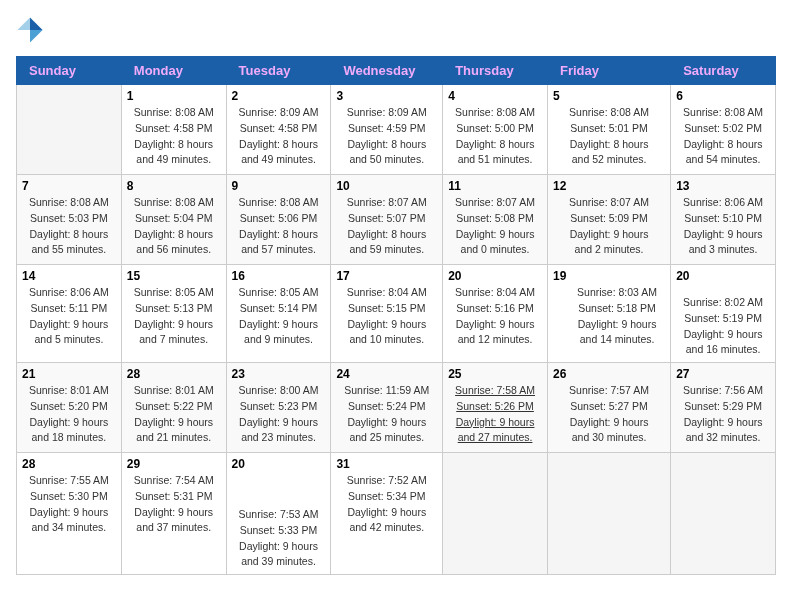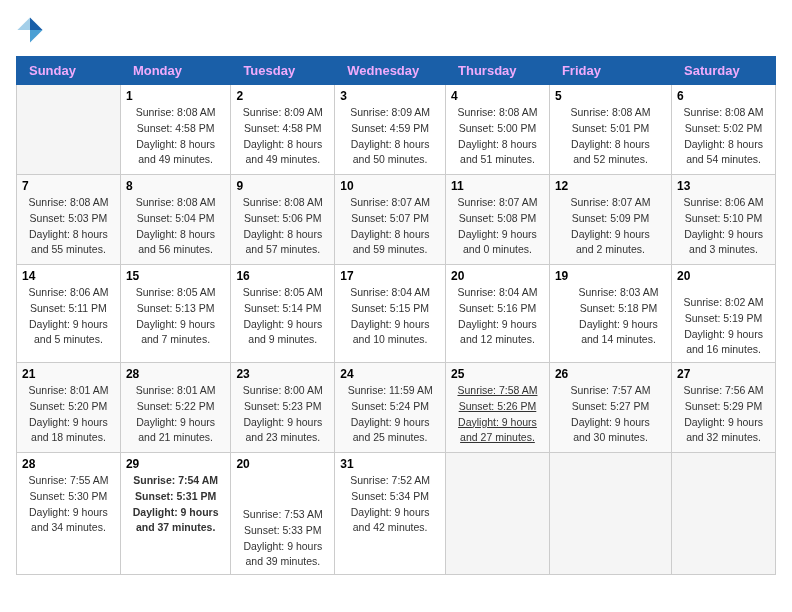--- a/index.html
+++ b/index.html
@@ -320,21 +320,21 @@
       <tr>
         <td>
           <span class="day-num">28</span>
           <div class="day-info" style="white-space: pre-line;">Sunrise: 7:55 AM
 Sunset: 5:30 PM
 Daylight: 9 hours
 and 34 minutes.</div>
         </td>
         <td>
           <span class="day-num">29</span>
-          <div class="day-info" style="white-space: pre-line; font-weight: bold;">Sunrise: 7:54 AM
+          <div class="day-info" style="white-space: pre-line;">Sunrise: 7:54 AM
 Sunset: 5:31 PM
 Daylight: 9 hours
 and 37 minutes.</div>
         </td>
         <td>
           <span class="day-num">20</span>
           <div class="day-info" style="white-space: pre-line; margin-top: 36px;">Sunrise: 7:53 AM
 Sunset: 5:33 PM
 Daylight: 9 hours
 and 39 minutes.</div>

